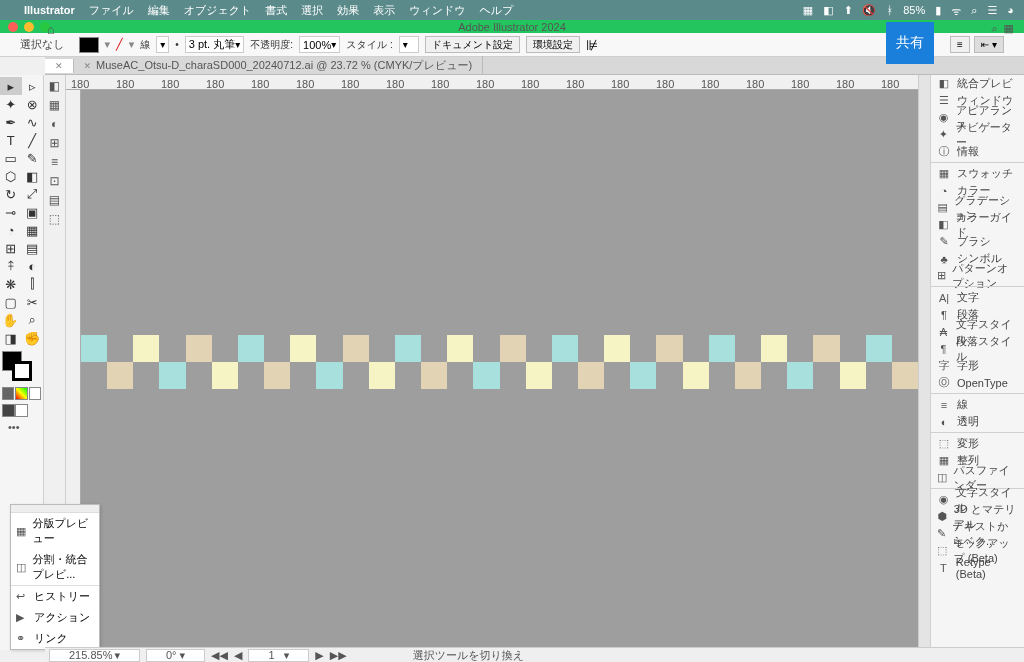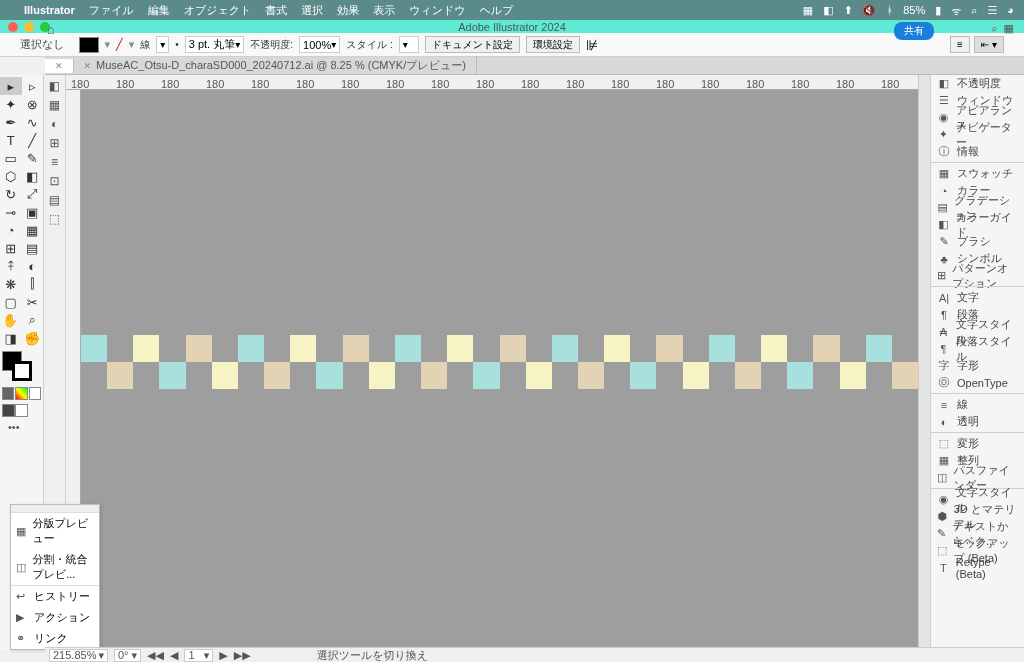--- a/index.html
+++ b/index.html
@@ -1,21 +1,21 @@
 <!DOCTYPE html>
 <html><head>
 <meta charset="utf-8">
 <style>
 *{margin:0;padding:0;box-sizing:border-box;font-family:-apple-system,Helvetica,Arial,sans-serif;font-size:11px;user-select:none}
 body{width:1024px;height:662px;overflow:hidden;background:#f0f0f0}
 .menubar{height:20px;background:#5a8a8a;color:#fff;display:flex;align-items:center;padding:0 10px;gap:14px;font-size:12px}
 .menubar .apple{font-size:14px}
 .menubar .right{margin-left:auto;display:flex;align-items:center;gap:10px;font-size:11px}
 .menubar-item{cursor:pointer}
-.window-titlebar{height:13px;background:#5eead4;display:flex;align-items:center;padding:0 19px}
+.window-titlebar{height:13px;background:#22c55e;display:flex;align-items:center;padding:0 19px}
 .traffic-lights{position:absolute;left:8px;top:22px;display:flex;gap:6px}
 .tl{width:10px;height:10px;border-radius:50%}
 .tl.r{background:#ff5f57}.tl.o{background:#febc2e}.tl.g{background:#28c840}
 .app-title{color:#555;font-size:11px;text-align:center;width:100%}
 .home-icon{position:absolute;left:47px;top:22px;font-size:13px;color:#555}
 .controlbar{height:24px;background:#f8f8f8;border-bottom:1px solid #d0d0d0;display:flex;align-items:center;padding:0 20px;gap:6px;font-size:10px}
 .controlbar .sel-label{color:#444;margin-right:8px}
 .stroke-swatch{width:20px;height:16px;background:#000;border:1px solid #888}
 .cb-drop{display:inline-flex;align-items:center;border:1px solid #ccc;background:#fff;padding:0 3px;height:17px;font-size:10px}
 .cb-label{color:#333;font-size:10px}
@@ -47,29 +47,29 @@
 .pattern{position:absolute;top:245px;left:0;right:0}
 .prow{display:flex;height:27px}
 .sq{width:27px;height:27px}
 .c0{background:#a8e0de}
 .c1{background:#f6f4c4}
 .c2{background:#e2d3b5}
 .right-panels{width:94px;background:#f5f5f5;border-left:1px solid #d0d0d0;display:flex;flex-direction:column;font-size:10px;color:#444}
 .panel-item{display:flex;align-items:center;gap:6px;padding:3px 6px;height:17px;cursor:pointer}
 .panel-sep{height:1px;background:#d0d0d0;margin:2px 0}
 .panel-icon{width:14px;text-align:center;color:#555;font-size:11px}
-.share-btn{position:absolute;right:90px;top:22px;background:#1a7fdb;color:#fff;padding:2px 10px;border-radius:8px;font-size:10px;display:flex;align-items:center}
+.share-btn{position:absolute;right:90px;top:22px;background:#1a7fdb;color:#fff;padding:12px 10px;border-radius:0;font-size:14px;display:flex;align-items:center}
 .top-right-icons{position:absolute;right:10px;top:22px;display:flex;gap:6px;color:#555;font-size:13px}
 .floating-panel{position:absolute;left:10px;bottom:12px;width:90px;background:#fff;border:1px solid #bbb;box-shadow:1px 1px 3px rgba(0,0,0,.15);font-size:10px}
 .fp-head{height:8px;background:#eee;border-bottom:1px solid #ddd}
 .fp-item{display:flex;align-items:center;gap:6px;padding:3px 5px}
 .fp-sep{height:1px;background:#ddd}
 .fp-icon{width:12px;color:#555}
 .statusbar{height:15px;background:#efefef;border-top:1px solid #ccc;display:flex;align-items:center;font-size:9px;color:#555;padding:0 4px;gap:6px}
-.sb-field{display:inline-flex;align-items:center;gap:2px;border:1px solid #ccc;background:#fff;padding:0 3px;height:13px}
+.sb-field{display:inline-flex;align-items:center;gap:2px;border:1px solid #ccc;background:#fff;padding:0 19px;height:13px}
 .scrollbar-v{width:12px;background:#e4e4e4;border-left:1px solid #ccc}
 .ruler-corner{width:15px;height:15px;background:#f0f0f0;border-right:1px solid #aaa;border-bottom:1px solid #aaa;position:absolute;left:0;top:0}
 </style>
 </head>
 <body>
 
 <div class="menubar">
   <span class="apple"></span>
   <span class="menubar-item" style="font-weight:600">Illustrator</span>
   <span class="menubar-item">ファイル</span>
@@ -133,21 +133,21 @@
     <span class="cb-btn" style="background:#ddd">⇤ ▾</span>
   </div>
 </div>
 
 <div class="doc-tabs">
   <div class="doc-tab active">
       <span class="x">✕</span>
     </div>
   <div class="doc-tab">
       <span class="x">✕</span>
-      <span>MuseAC_Otsu-D_charaSD000_20240712.ai @ 8.25 % (CMYK/プレビュー)</span>
+      <span>MuseAC_Otsu-D_charaSD000_20240712.ai @ 23.72 % (CMYK/プレビュー)</span>
     </div>
 </div>
 
 <div class="main">
 
   <div class="toolbox">
     <div class="tool-row">
         <div class="tool sel">▸</div>
         <div class="tool">▹</div>
       </div>
@@ -331,21 +331,21 @@
           </div>
       </div>
     </div>
   </div>
 
   <div class="scrollbar-v"></div>
 
   <div class="right-panels" id="rpanels">
       <div class="panel-item">
         <span class="panel-icon">◧</span>
-        <span>不透明度</span>
+        <span>統合プレビ</span>
       </div>
       <div class="panel-item">
         <span class="panel-icon">☰</span>
         <span>ウィンドウ</span>
       </div>
       <div class="panel-item">
         <span class="panel-icon">◉</span>
         <span>アピアランス</span>
       </div>
       <div class="panel-item">

